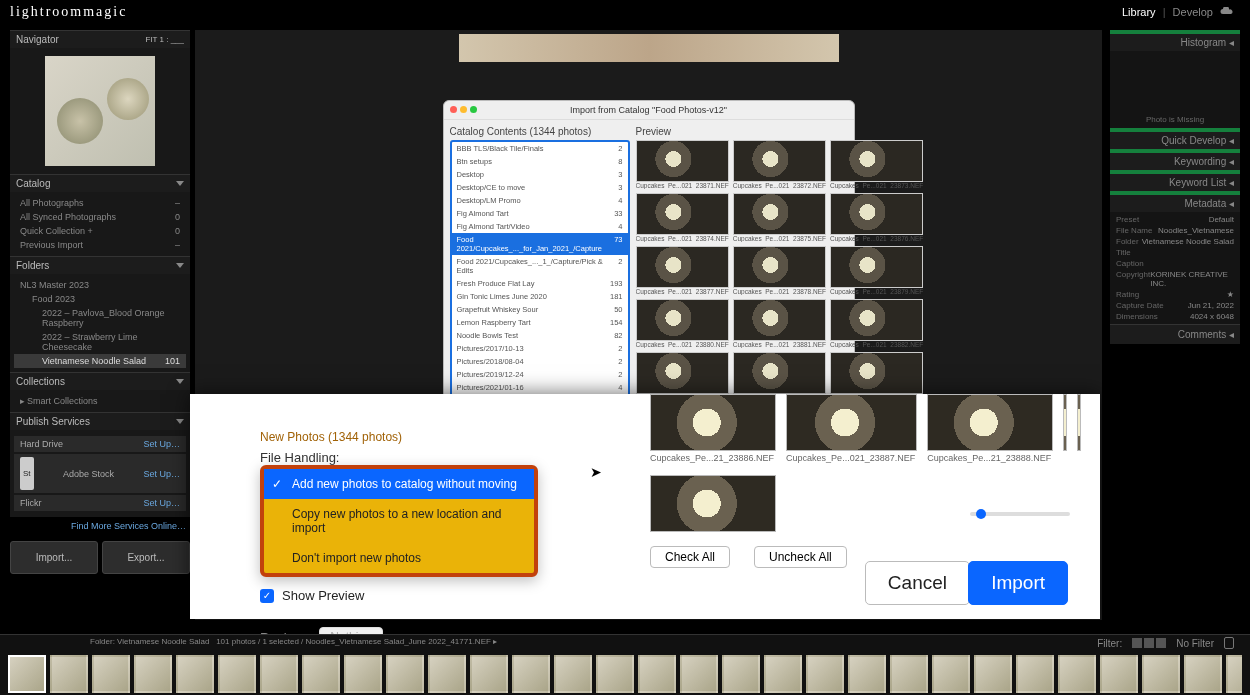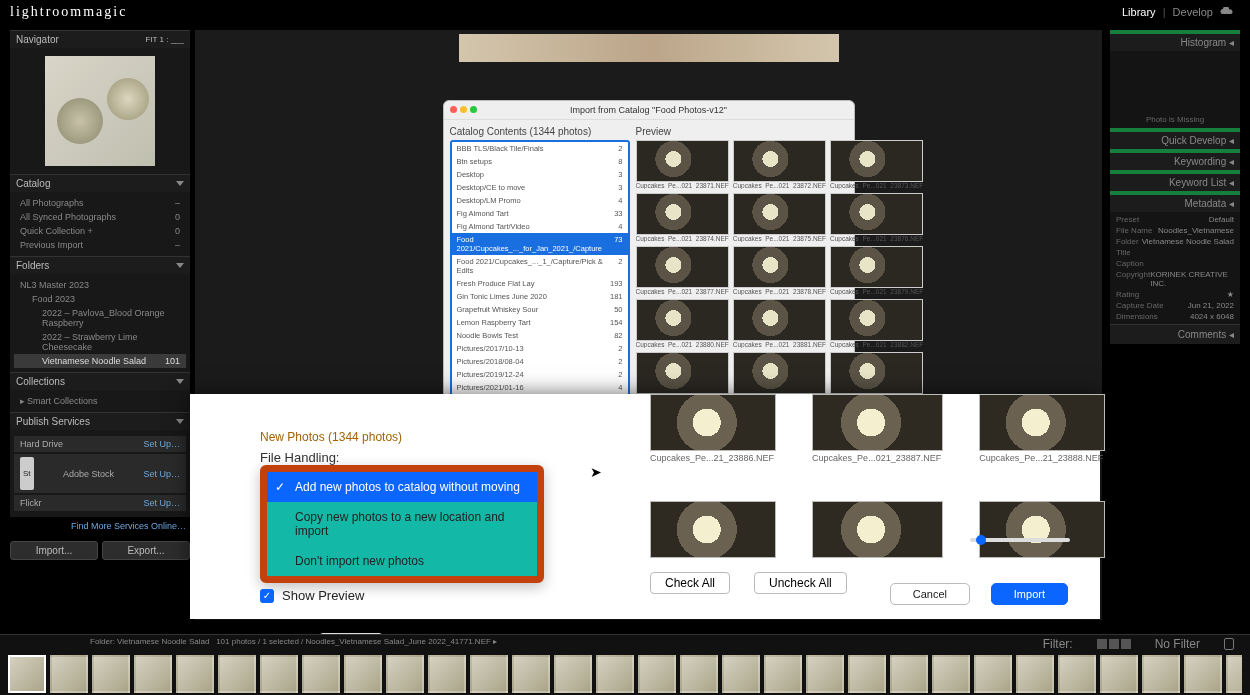--- a/index.html
+++ b/index.html
@@ -16,21 +16,21 @@
   .nav-img::before{width:46px;height:46px;background:radial-gradient(circle,#c8c2a8,#8a8a6d);top:42px;left:12px}
   .nav-img::after{width:42px;height:42px;background:radial-gradient(circle,#dcd6bf,#9a9574);top:22px;left:62px}
   .list-row{display:flex;justify-content:space-between;padding:2px 6px;font-size:9px;color:#888}
   .list-row.sel{background:#3a3a3a;color:#ddd}
   .list-row.indent{padding-left:18px}
   .list-row.indent2{padding-left:28px}
   .svc-row{background:#2a2a2a;margin:2px 0;padding:3px 6px;font-size:9px;display:flex;justify-content:space-between;align-items:center}
   .svc-badge{background:#ccc;color:#222;padding:12px 3px;font-size:8px;border-radius:2px}
   .find-more{color:#6aa8e0;text-align:right;font-size:9px;padding:4px}
   .btns{display:flex;gap:4px;margin-top:6px}
-  .btns button{flex:1;background:#2d2d2d;border:1px solid #444;color:#bbb;font-size:10px;padding:3px 0;border-radius:3px}
+  .btns button{flex:1;background:#2d2d2d;border:1px solid #444;color:#bbb;font-size:10px;padding:10px 0;border-radius:3px}
   
   .right{position:absolute;top:30px;right:10px;width:130px}
   .rpanel{background:#1c1c1c;color:#888;font-size:10px;padding:3px 6px;border-top:4px solid #15803d;display:flex;justify-content:space-between;align-items:center}
   .histo{height:60px;background:#141414}
   .missing{font-size:8px;color:#666;text-align:center;padding:4px;background:#141414}
   .meta-body{background:#141414;padding:2px 6px;font-size:8px;color:#888}
   .meta-row{display:flex;justify-content:space-between;padding:1px 0}
   .meta-row .lab{color:#666}
   
   .center{position:absolute;top:30px;left:195px;right:148px;height:590px;background:#1b1b1b}
@@ -50,47 +50,47 @@
   .m1-right{flex:1}
   .thumb-grid{display:grid;grid-template-columns:repeat(3,1fr);gap:4px}
   .thumb-cell{}
   .thumb-img{height:40px;background:radial-gradient(circle at 40% 45%,#e8e4c8 0 8px,#5a5346 8px 18px,#2b2822 18px);border:1px solid #ccc}
   .thumb-cap{font-size:6.5px;color:#555;overflow:hidden;white-space:nowrap;text-overflow:ellipsis}
   
   .zoom{position:absolute;left:190px;right:150px;top:394px;height:225px;background:#fff;box-shadow:0 0 20px rgba(0,0,0,0.6);font-size:12px;color:#333}
   .zoom .left-opt{position:absolute;left:70px;top:36px;width:380px}
   .zoom .sect-head{font-size:12px;color:#a16207;margin-bottom:6px}
   .zoom .field-label{display:inline-block;width:100px;font-size:13px;color:#333;vertical-align:middle}
-  .dropdown-open{display:inline-block;vertical-align:middle;background:#14b8a6;border:7px solid #c2410c;border-radius:6px;box-shadow:0 4px 14px rgba(0,0,0,0.25);position:relative;width:270px}
+  .dropdown-open{display:inline-block;vertical-align:middle;background:#eab308;border:4px solid #c2410c;border-radius:6px;box-shadow:0 4px 14px rgba(0,0,0,0.25);position:relative;width:270px}
   .dd-item{padding:8px 12px 8px 28px;font-size:12px;color:#222;position:relative}
   .dd-item.sel{background:#0a66ff;color:#fff}
   .dd-item.sel::before{content:"✓";position:absolute;left:8px;color:#fff}
   .cursor{position:absolute;top:70px;left:400px;font-size:14px;color:#000}
   .opt2{margin-top:50px;font-size:13px;color:#888}
   .opt2 .row{margin:6px 0;display:flex;align-items:center;gap:8px}
   .gray-select{background:#f0f0f0;border:1px solid #ddd;border-radius:4px;padding:2px 10px;color:#aaa;font-size:12px}
   .chk-virtual{color:#aaa;font-size:12px;display:flex;align-items:center;gap:6px}
   .show-prev{position:absolute;bottom:16px;left:70px;display:flex;align-items:center;gap:8px;font-size:13px;color:#222}
   .blue-check{width:14px;height:14px;background:#0a66ff;border-radius:3px;display:flex;align-items:center;justify-content:center;color:#fff;font-size:10px}
   .zoom-right{position:absolute;right:30px;top:0;width:420px}
-  .big-grid{display:grid;grid-template-columns:repeat(3,1fr);gap:38px}
+  .big-grid{display:grid;grid-template-columns:repeat(5,1fr);gap:12px}
   .big-cell{}
   .big-thumb{width:100%;height:55px;background:radial-gradient(circle at 45% 50%,#f4efcf 0 14px,#6a6150 14px 30px,#2e2a22 30px);border:1px solid #bbb}
   .big-cap{font-size:9px;color:#666;overflow:hidden;white-space:nowrap;text-overflow:ellipsis;margin-top:2px}
   .check-btns{display:flex;gap:24px;margin-top:14px}
   .check-btns button{border:1px solid #bbb;background:#fff;border-radius:4px;padding:3px 14px;font-size:12px}
   .slider{position:absolute;right:0;bottom:52px;width:100px;height:4px;background:#ddd;border-radius:2px}
   .slider::before{content:"";position:absolute;left:6px;top:-3px;width:10px;height:10px;border-radius:50%;background:#0a66ff}
-  .btn-cancel,.btn-import{position:absolute;bottom:14px;border-radius:5px;padding:4px 22px;font-size:11px;border:1px solid #bbb}
+  .btn-cancel,.btn-import{position:absolute;bottom:14px;border-radius:5px;padding:10px 22px;font-size:19px;border:1px solid #bbb}
   .btn-cancel{right:130px;background:#fff;color:#222}
   .btn-import{right:32px;background:#0a66ff;color:#fff;border-color:#0a66ff}
   
   .filmstrip{position:absolute;bottom:0;left:0;right:0;height:60px;background:#111;border-top:1px solid #333}
   .fs-info{position:absolute;top:2px;left:90px;font-size:8px;color:#888}
-  .fs-tools{position:absolute;top:2px;right:16px;font-size:12px;color:#888;display:flex;gap:24px;align-items:center}
+  .fs-tools{position:absolute;top:2px;right:16px;font-size:10px;color:#888;display:flex;gap:10px;align-items:center}
   .fs-grid{position:absolute;bottom:2px;left:8px;right:8px;height:38px;display:flex;gap:4px;overflow:hidden}
   .fs-cell{width:34px;height:34px;background:linear-gradient(135deg,#d6d1c0,#aaa589);border:2px solid transparent;flex-shrink:0}
   .fs-cell.sel{border-color:#fff}
   .tri{display:inline-block;width:0;height:0;border-left:4px solid transparent;border-right:4px solid transparent;border-top:5px solid #888;vertical-align:middle;margin-left:3px}
   .comments{color:#888;font-size:10px;padding:4px 6px;text-align:right;background:#1c1c1c;border-top:1px solid #333}
 </style>
 </head>
 <body>
 
 <div class="brand">lightroommagic</div>

